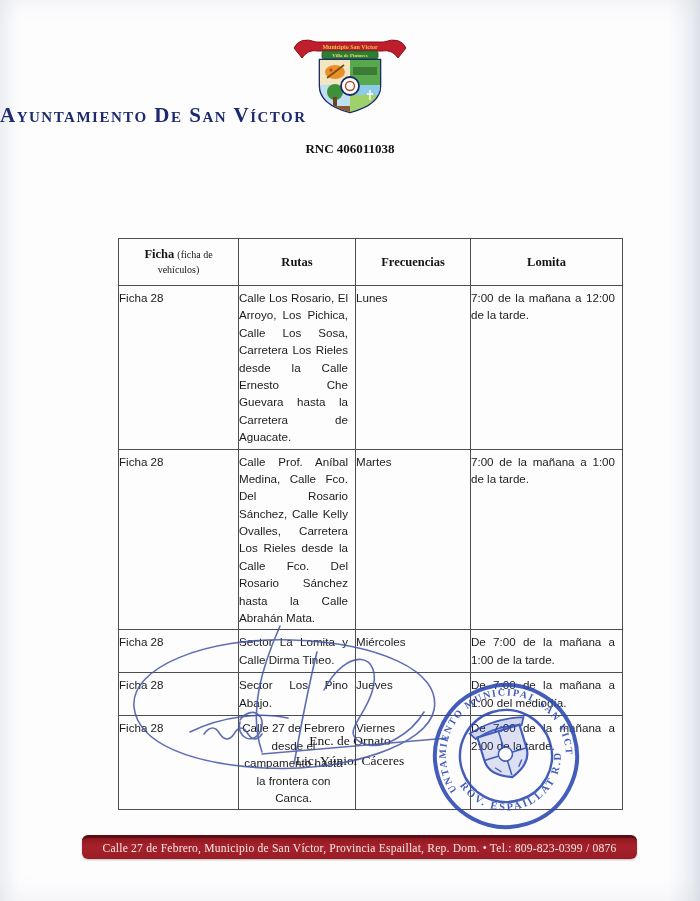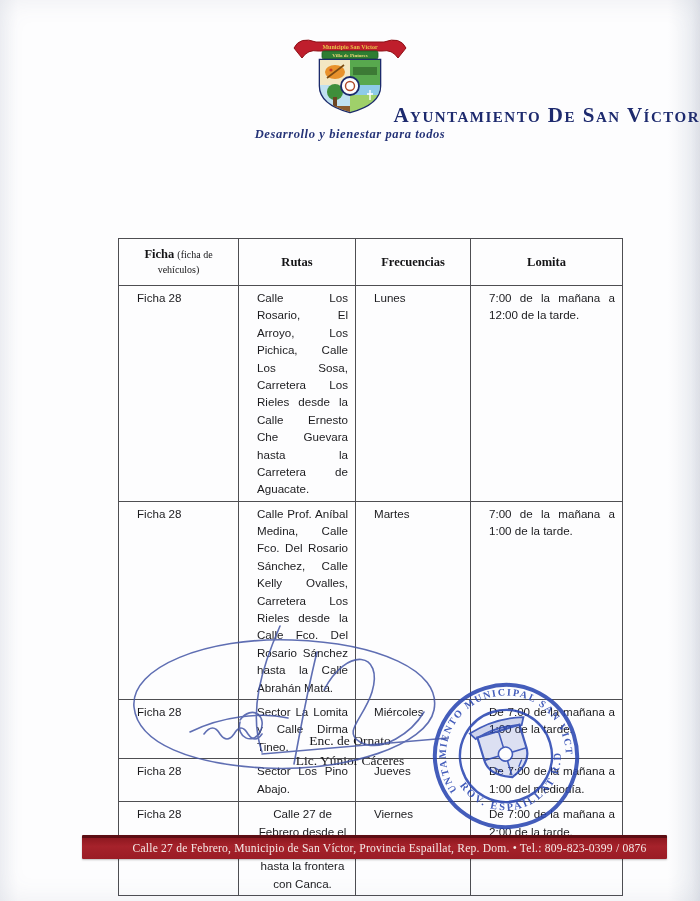--- a/index.html
+++ b/index.html
@@ -7,21 +7,21 @@
     position:relative;width:700px;height:901px;overflow:hidden;
     background:
       linear-gradient(90deg,#f4f5f8 0,#fdfdfe 18px,#fdfdfe 668px,#eef0f4 692px,#e4e6ec 700px),
       #fdfdfe;
     font-family:"Liberation Sans",sans-serif;color:#1c1c1c;
   }
   .page::after{content:"";position:absolute;inset:0;box-shadow:inset 0 0 26px rgba(90,100,130,.10);pointer-events:none;}
   
   .crest{position:absolute;left:286px;top:34px;width:128px;height:80px;}
   .org-name{
-    position:absolute;left:0;top:103px;width:700px;text-align:right;
+    position:absolute;left:0;top:103px;width:700px;text-align:left;
     font-family:"Liberation Serif",serif;font-weight:bold;font-variant:small-caps;
     font-size:21px;letter-spacing:1.5px;color:#1d2a6e;
   }
   .motto{
     position:absolute;left:0;top:127px;width:700px;text-align:center;
     font-family:"Liberation Serif",serif;font-style:italic;font-weight:bold;
     font-size:12.5px;color:#253377;letter-spacing:.6px;
   }
   .rnc{
     position:absolute;left:0;top:141px;width:700px;text-align:center;
@@ -38,43 +38,42 @@
     position:absolute;left:118px;top:238px;width:504px;
     border-collapse:collapse;table-layout:fixed;
   }
   table.routes th,table.routes td{border:1px solid #4e4e52;vertical-align:top;}
   table.routes th{
     font-family:"Liberation Serif",serif;font-size:12.5px;font-weight:bold;
     text-align:center;vertical-align:middle;height:28px;padding:8px;color:#141416;
   }
   .th-note{font-weight:normal;font-size:10px;}
   table.routes td{
-    font-size:11.6px;line-height:1.5;padding:3px 7px 3px 18px;color:#1b1b1e;
+    font-size:11.6px;line-height:1.5;padding:3px 7px 3px 0;color:#1b1b1e;
   }
   td.ficha{padding-left:9px;}
   td.rutas,td.hora{text-align:justify;}
   td.hora{padding-left:10px;}
   tr.r1 td{height:118px;} tr.r2 td{height:128px;}
   tr.r3 td{height:36px;}  tr.r4 td{height:36px;}  tr.r5 td{height:67px;}
   td.pt-lg{padding-top:22px;} td.pt-md{padding-top:17px;}
   
   .signature-ink{position:absolute;left:112px;top:612px;width:360px;height:185px;z-index:3;}
   .sig-block{
     position:absolute;left:245px;top:731px;width:210px;text-align:center;z-index:2;
     font-family:"Liberation Serif",serif;font-size:13.5px;line-height:1.45;color:#17171a;
   }
   .seal{position:absolute;left:420px;top:678px;width:172px;height:156px;transform:rotate(-17deg);z-index:2;opacity:.88;}
   
   .footer-bar{
     position:absolute;left:82px;top:835px;width:555px;height:21px;
     background:linear-gradient(180deg,#8e1820 0,#a6222b 40%,#9a1c25 100%);
-    border-top:3px solid #5c0d13;border-radius:1px;
+    border-top:3px solid #5c0d13;border-radius:6px;
     display:flex;align-items:center;justify-content:center;
     box-shadow:0 1px 2px rgba(0,0,0,.25);
-    padding-left:30px;
   }
   .footer-bar span{
     font-family:"Liberation Serif",serif;font-size:11.6px;color:#f3e9e6;letter-spacing:.2px;white-space:nowrap;
   }
 </style>
 </head>
 <body>
 
 <div class="page">
 
@@ -105,21 +104,21 @@
       <rect x="64" y="51" width="30" height="30" fill="#9fd06a"></rect>
       <rect x="64" y="51" width="30" height="10" fill="#8ecbe8"></rect>
       <path d="M84 56 v10 M81 60 h6" stroke="#ffffff" stroke-width="1.4"></path>
     </g>
 
     <circle cx="64" cy="52" r="9" fill="#ffffff" stroke="#1b2a6b" stroke-width="1.8"></circle>
     <circle cx="64" cy="52" r="4.5" fill="none" stroke="#b04a2a" stroke-width="1.4"></circle>
   </svg>
 
   <div class="org-name">Ayuntamiento De San Víctor</div>
-  <div class="motto">Desarrollo y bienestar para todos</div>
+  <div class="rnc">RNC 406011038</div>
 
 
   <table class="routes">
     <colgroup>
       <col style="width:120px">
         <col style="width:117px">
         <col style="width:115px">
         <col style="width:152px">
     </colgroup>
     <thead>

